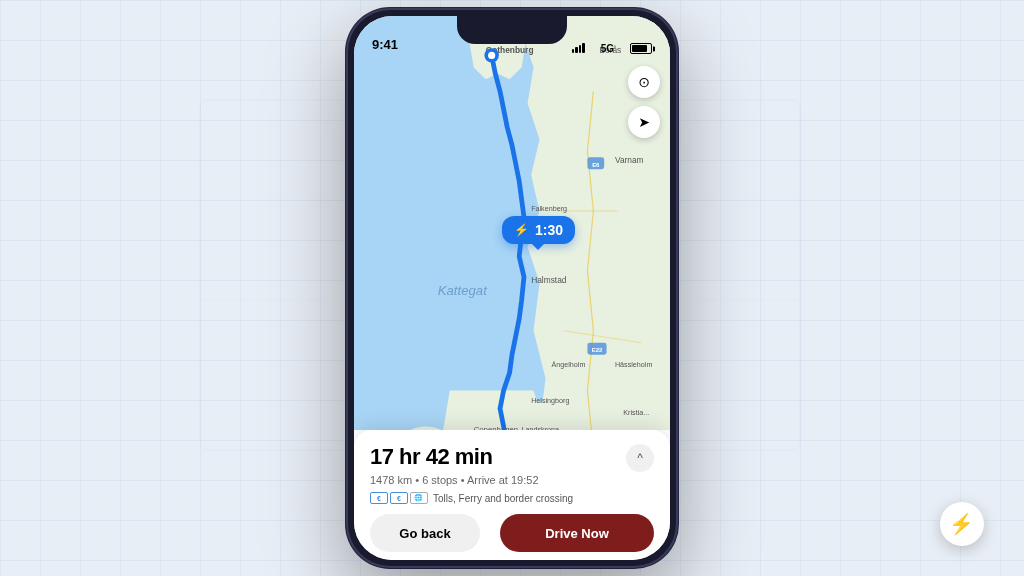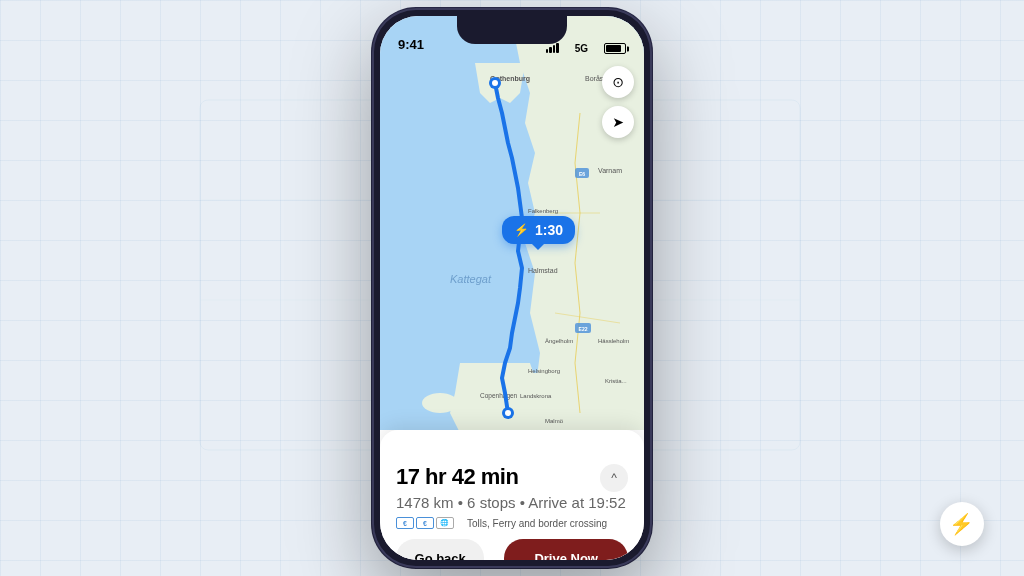--- a/index.html
+++ b/index.html
@@ -29,21 +29,21 @@
     
     .bg-map {
       position: absolute;
       inset: 0;
       opacity: 0.07;
     }
 
     
     .phone {
       position: relative;
-      width: 280px;
+      width: 332px;
       height: 560px;
       background: #1a1a2e;
       border-radius: 44px;
       box-shadow: 0 30px 80px rgba(0,0,0,0.35), 0 0 0 1px #2a2a4a, inset 0 0 0 2px #3a3a5a;
       overflow: hidden;
       z-index: 10;
     }
 
     
     .phone::before {
@@ -250,21 +250,20 @@
       box-shadow: 0 -4px 20px rgba(0,0,0,0.1);
       padding: 14px 16px 10px;
       z-index: 80;
     }
 
     .route-header {
       display: flex;
       justify-content: space-between;
       align-items: flex-start;
       margin-bottom: 2px;
-      margin-top: 20px;
     }
 
     .route-duration {
       font-size: 22px;
       font-weight: 700;
       color: #000;
       letter-spacing: -0.5px;
     }
 
     .chevron-up {
@@ -274,21 +273,21 @@
       border-radius: 50%;
       display: flex;
       align-items: center;
       justify-content: center;
       font-size: 12px;
       color: #555;
       cursor: pointer;
     }
 
     .route-details {
-      font-size: 15px;
+      font-size: 11px;
       color: #666;
       margin-bottom: 6px;
     }
 
     .toll-info {
       display: flex;
       align-items: center;
       gap: 5px;
       margin-bottom: 10px;
     }
@@ -312,21 +311,20 @@
     }
 
     .toll-badge.euro {
       border-color: #4a90d9;
       color: #4a90d9;
     }
 
     .toll-text {
       font-size: 10px;
       color: #555;
-      margin-left: 8px;
     }
 
     .action-buttons {
       display: flex;
       gap: 20px;
     }
 
     .btn-go-back {
       flex: 1;
       height: 38px;

